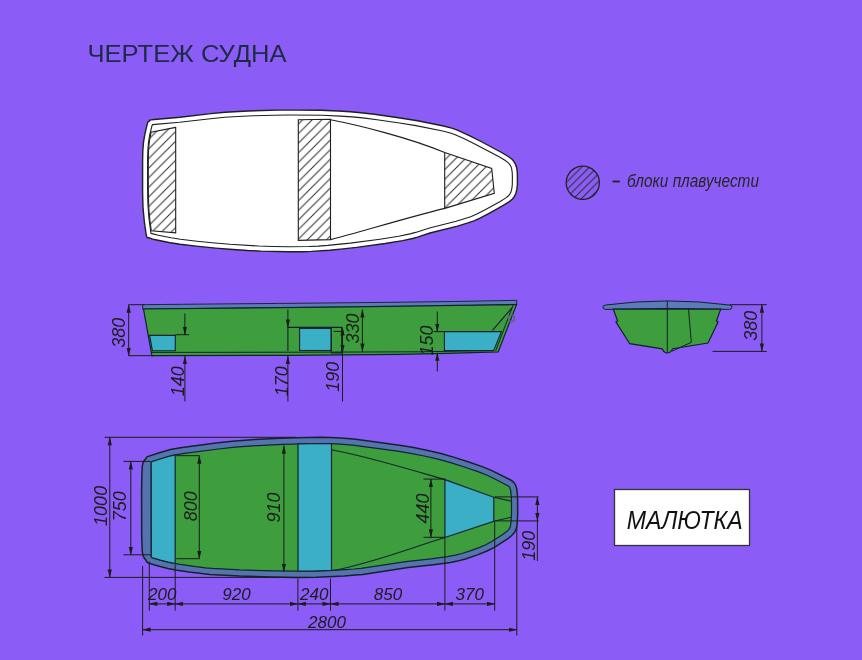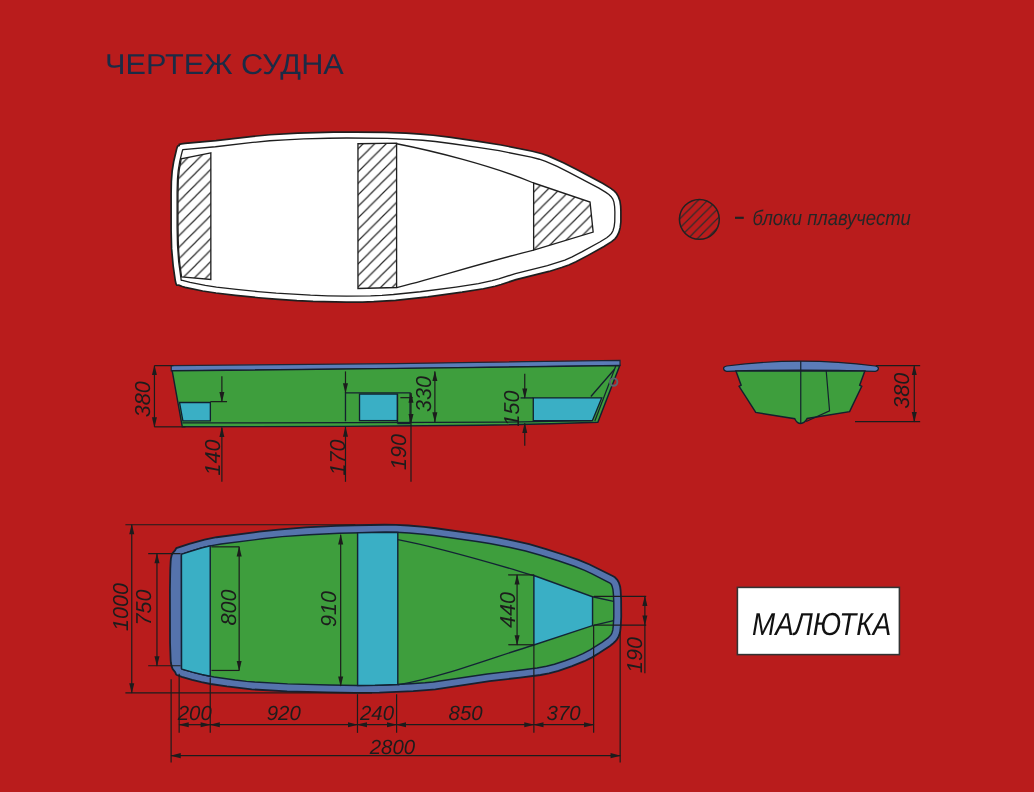--- a/index.html
+++ b/index.html
@@ -1,16 +1,16 @@
 <!DOCTYPE html>
 <html><head>
 <meta charset="utf-8">
 <style>
 html,body{margin:0;padding:0;background:#ffffff;}
-#page{position:relative;width:862px;height:660px;background:#b91c1c;overflow:hidden;}
+#page{position:relative;width:862px;height:660px;background:#8b5cf6;overflow:hidden;}
 text{font-family:"Liberation Sans",sans-serif;}
 .dim{font-style:italic;font-size:17px;fill:#1c1c1c;}
 .dimr{font-style:italic;font-size:18px;fill:#1c1c1c;}
 </style>
 </head>
 <body>
 <div id="page">
 <svg width="862" height="660" viewBox="0 0 862 660" xmlns="http://www.w3.org/2000/svg">
 <defs>
 <pattern id="hat" patternUnits="userSpaceOnUse" width="9.6" height="9.6">

